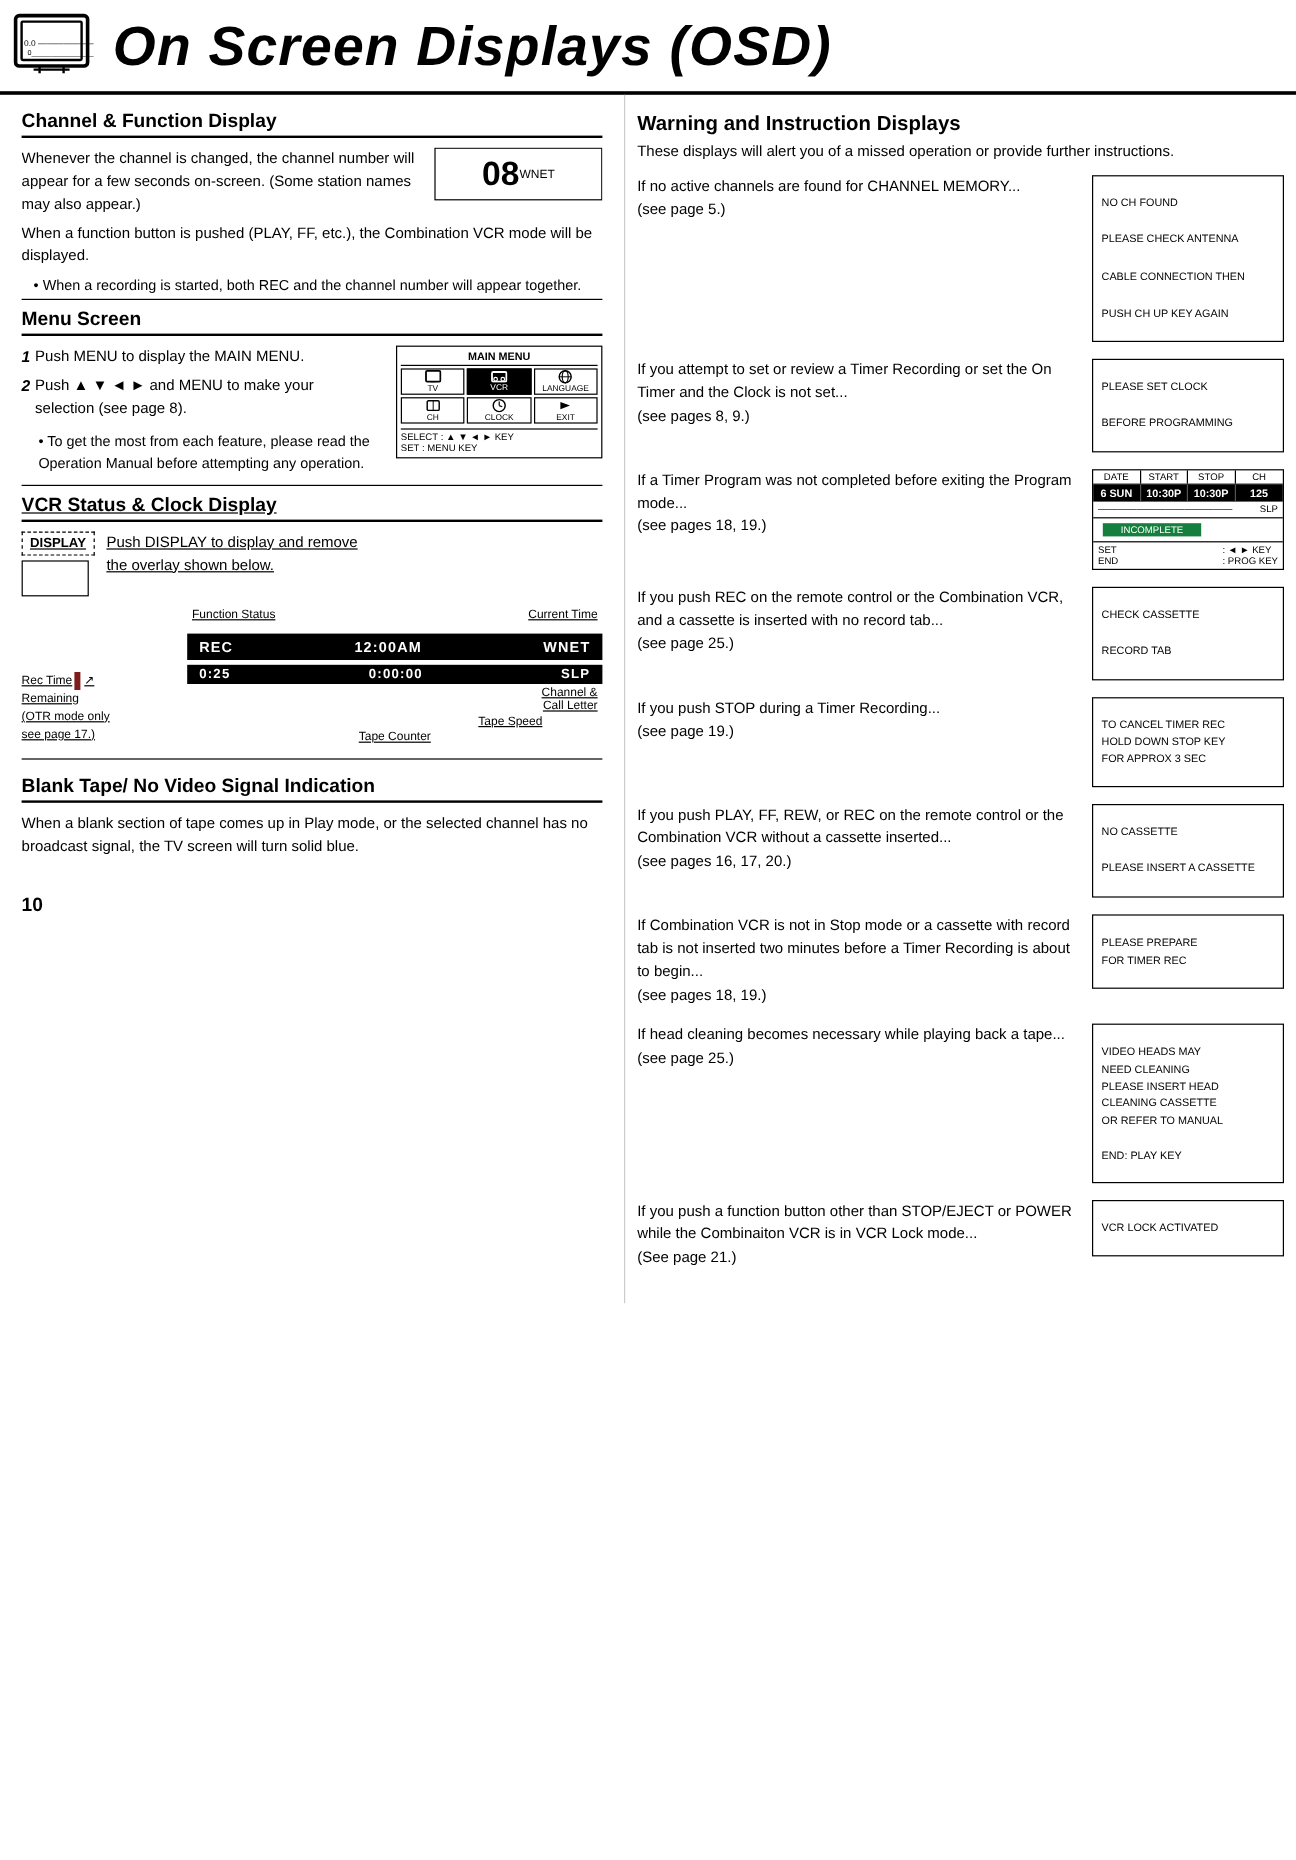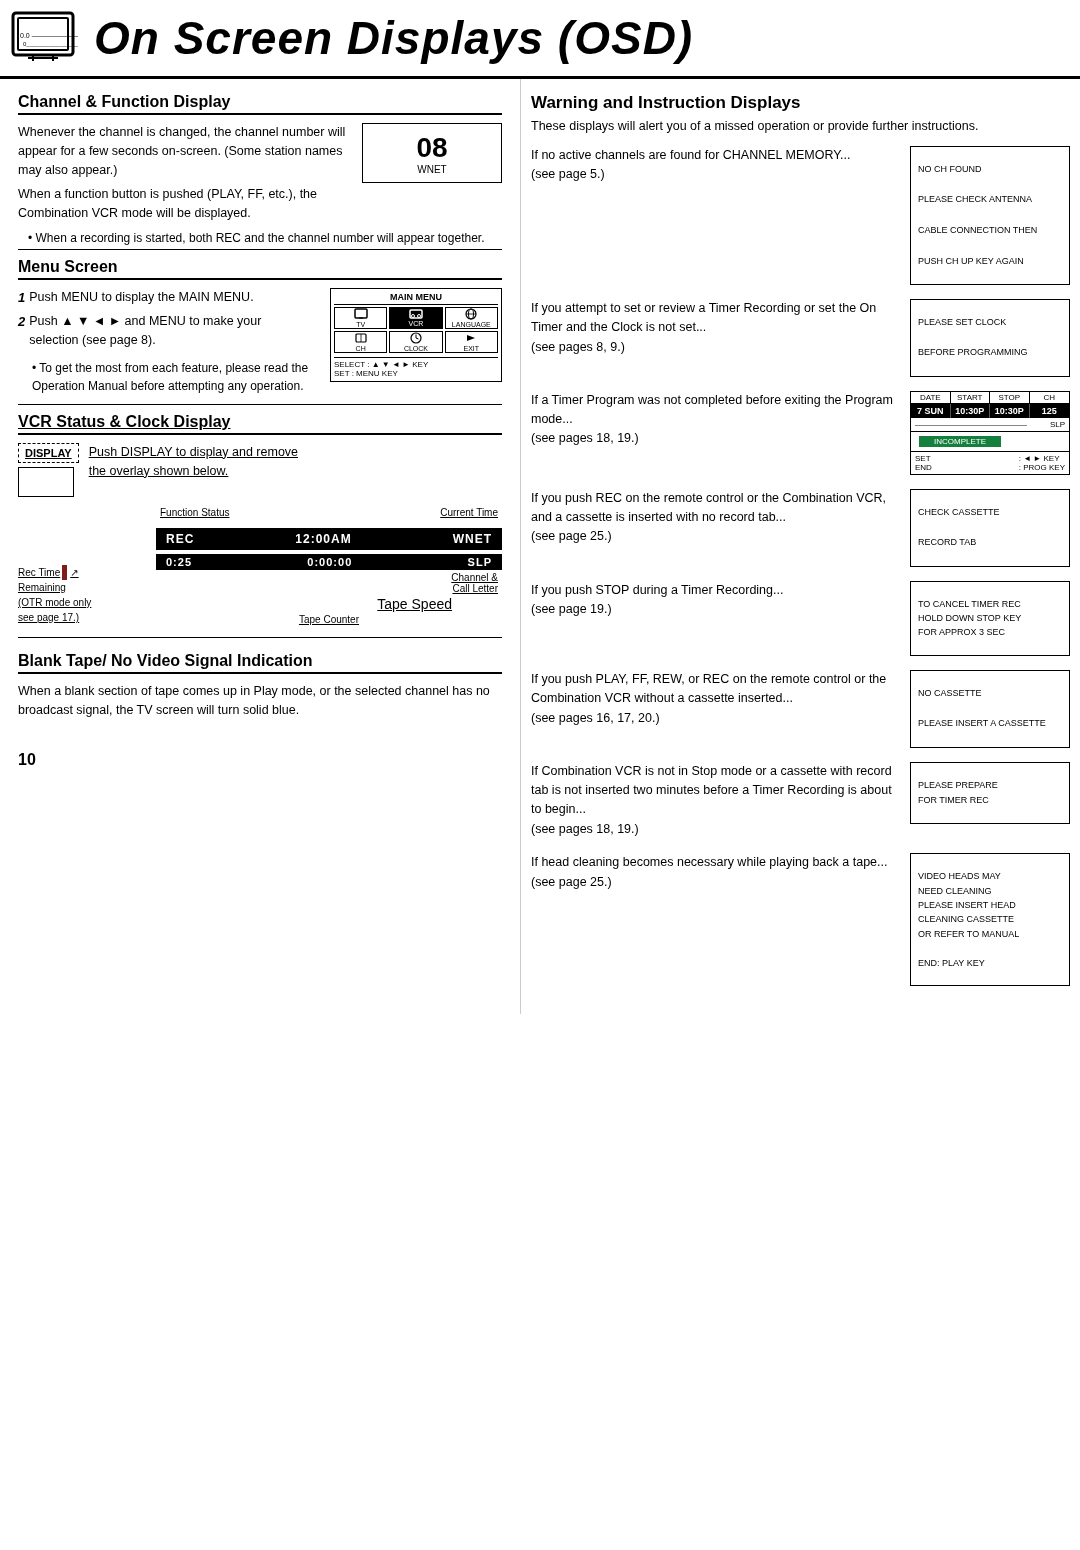--- a/index.html
+++ b/index.html
@@ -62,26 +62,26 @@
       padding-bottom: 2px;
       margin-bottom: 8px;
       margin-top: 12px;
     }
     .section-title:first-child { margin-top: 0; }
 
     
     .channel-display-box {
       border: 1.5px solid #000;
       width: 140px;
-      height: 60px;
+      height: 44px;
       float: right;
       margin-left: 10px;
       margin-bottom: 8px;
       display: flex;
-      flex-direction: column;
+      flex-direction: row;
       align-items: center;
       justify-content: center;
       font-size: 28px;
       font-weight: bold;
     }
     .channel-display-box .wnet-label {
       font-size: 10px;
       font-weight: normal;
     }
 
@@ -424,21 +424,21 @@
             <span>0:25</span>
             <span>0:00:00</span>
             <span>SLP</span>
           </div>
           <div style="display:flex; justify-content:flex-end; font-size:10px; margin-top:2px; padding-right:4px;">
             <div style="text-align:right;">
               <div>Channel &amp;</div>
               <div>Call Letter</div>
             </div>
           </div>
-          <div style="font-size:14px; text-align:right; padding-right:50px; margin-top:2px;">
+          <div style="font-size:10px; text-align:right; padding-right:50px; margin-top:2px;">
             <span>Tape Speed</span>
           </div>
           <div class="tape-counter-label">Tape Counter</div>
         </div>
       </div>
     </div>
 
     <hr class="divider-line" style="margin-top:12px;">
 
     <div class="blank-tape-section">
@@ -480,21 +480,21 @@
     <div class="warning-row">
       <p class="warning-text">If a Timer Program was not completed before exiting the Program mode...<br>(see pages 18, 19.)</p>
       <div class="timer-program-box">
         <div class="tp-header">
           <div class="tp-header-cell">DATE</div>
           <div class="tp-header-cell">START</div>
           <div class="tp-header-cell">STOP</div>
           <div class="tp-header-cell">CH</div>
         </div>
         <div class="tp-data-row">
-          <div class="tp-data-cell">7 SUN</div>
+          <div class="tp-data-cell">6 SUN</div>
           <div class="tp-data-cell">10:30P</div>
           <div class="tp-data-cell">10:30P</div>
           <div class="tp-data-cell">125</div>
         </div>
         <div style="padding:2px 4px; font-size:8px; border-bottom:1px solid #000; display:flex; justify-content:space-between;">
           <span>——————————————</span>
           <span>SLP</span>
         </div>
         <div style="padding:2px 4px; font-size:8px;">
           <span class="tp-incomplete">INCOMPLETE</span>
@@ -553,16 +553,22 @@
         <div>VIDEO HEADS MAY</div>
         <div>NEED CLEANING</div>
         <div>PLEASE INSERT HEAD</div>
         <div>CLEANING CASSETTE</div>
         <div>OR REFER TO MANUAL</div>
         <div>&nbsp;</div>
         <div>END: PLAY KEY</div>
       </div>
     </div>
 
+    <div class="warning-row">
+      <p class="warning-text">If you push a function button other than STOP/EJECT or POWER while the Combinaiton VCR is in VCR Lock mode...<br>(See page 21.)</p>
+      <div class="warning-box" style="font-size:9px; line-height:1.7;">
+        <div>VCR LOCK ACTIVATED</div>
+      </div>
+    </div>
 
   </div>
 
 </div>
 
 </body></html>

